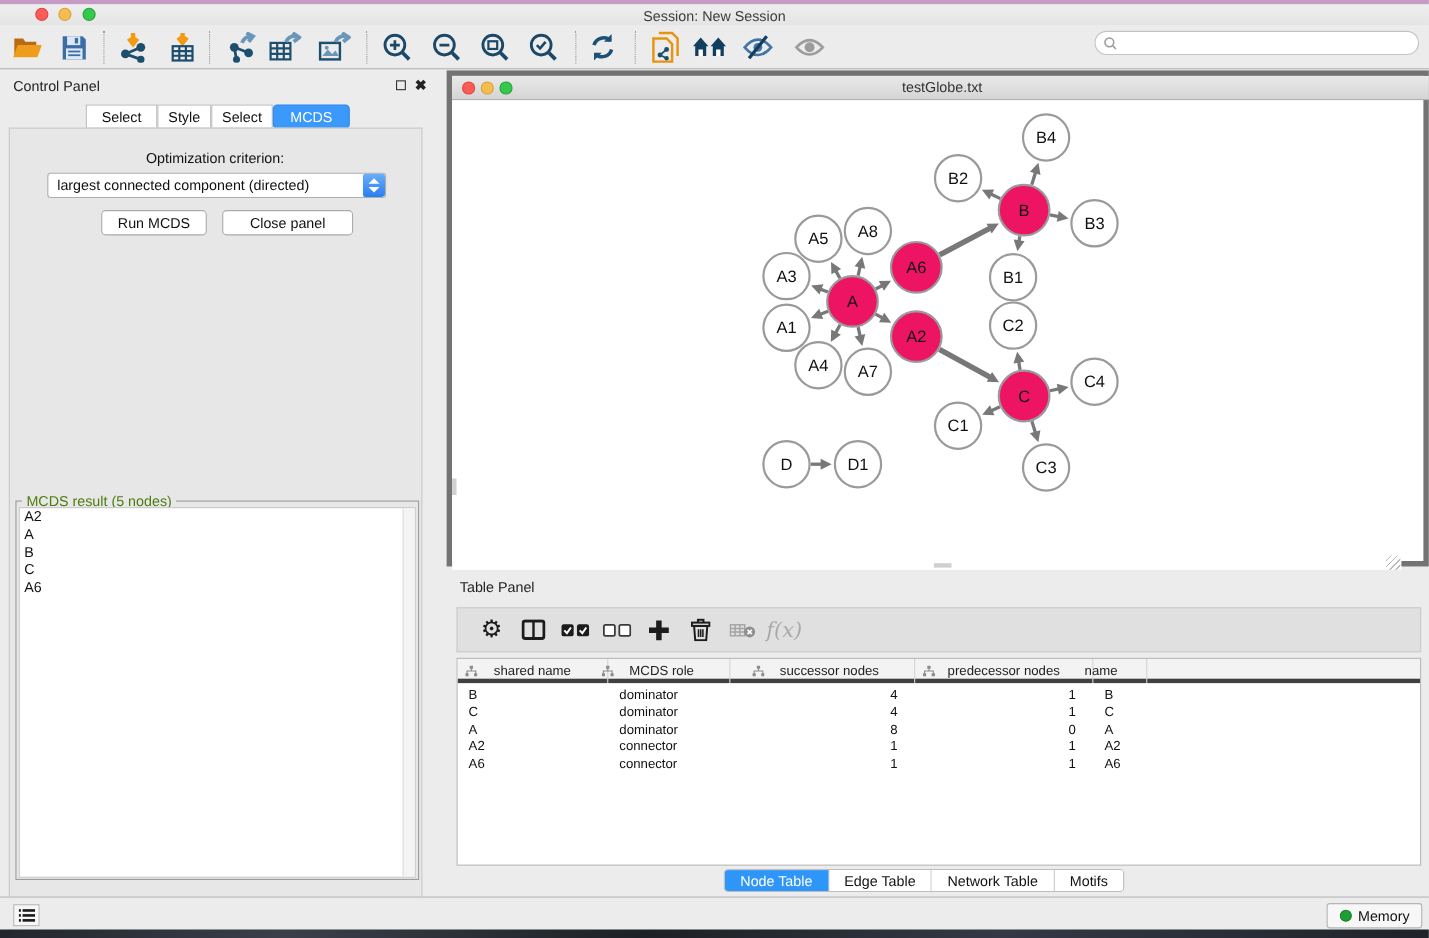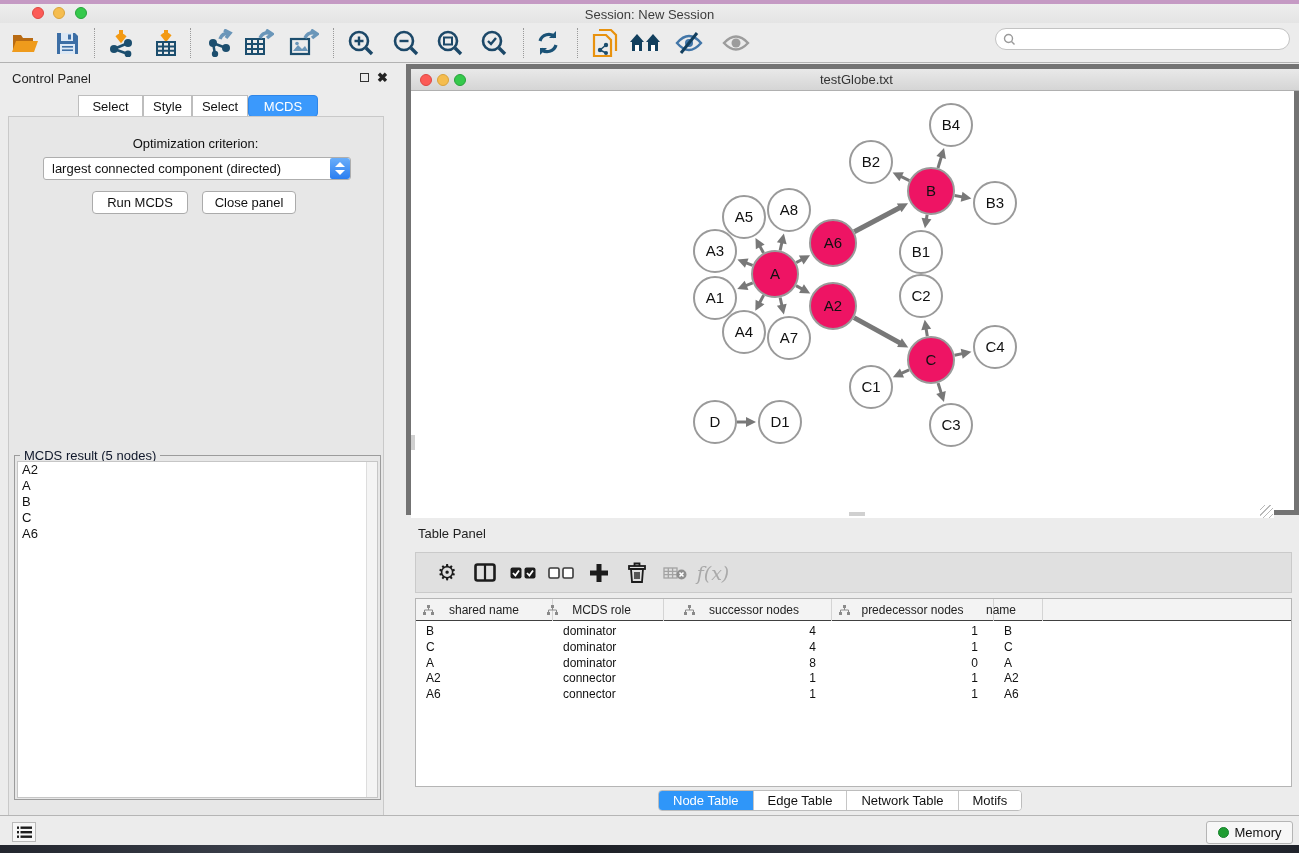--- a/index.html
+++ b/index.html
@@ -46,21 +46,21 @@
   .dropdown .dd-text { flex:1; font-size:13px; color:#111; padding-left:8px; white-space:nowrap; overflow:hidden; }
   .dd-stepper { width:20px; height:21px; margin-right:0px; border-radius:2px 3px 3px 2px;
     background:linear-gradient(#6aaefa,#2a7ef0); position:relative; }
   .dd-stepper .up, .dd-stepper .dn { position:absolute; left:5px; width:0; height:0; border-left:5px solid transparent; border-right:5px solid transparent; }
   .dd-stepper .up { top:4px; border-bottom:5px solid #fff; }
   .dd-stepper .dn { bottom:4px; border-top:5px solid #fff; }
   .cp-btn { top:127px; height:23px; background:#fff; border:1px solid #ababab; border-radius:4px; font-size:13px; color:#111;
     display:flex; align-items:center; justify-content:center; }
 
   .groupbox { left:14px; top:391px; width:367px; height:345px; border:1px solid #9c9c9c; }
-  .gb-legend { left:5px; top:-8px; background:#e7e7e7; padding:0 4px; font-size:13px; color:#0f172a; position:absolute; }
+  .gb-legend { left:5px; top:-8px; background:#e7e7e7; padding:0 4px; font-size:13px; color:#4d7c0f; position:absolute; }
   .gb-list { left:2px; top:5px; width:361px; height:337px; background:#fff; border:1px solid #c6c6c6; overflow:hidden; }
   .gb-scroll { position:absolute; right:0; top:0; width:11px; height:100%; background:#f4f4f4; border-left:1px solid #ddd; }
   .gb-item { font-size:13px; color:#111; padding-left:4px; height:16px; line-height:16px; }
 
   
   .netwin { left:406px; top:64px; width:893px; height:451px; border:5px solid #737373; background:#fff; }
   .net-titlebar { left:0; top:0; width:891px; height:22px; background:linear-gradient(#e9e9e9,#d5d5d5); border-bottom:1px solid #b0b0b0; }
   .net-title { left:0; right:0; top:3px; text-align:center; font-size:13px; color:#333; }
   .ntl { width:12px; height:12px; border-radius:50%; top:5px; }
   .net-canvas { left:0; top:23px; width:863px; height:426px; background:#fff; }
@@ -71,21 +71,21 @@
 
   
   .tpanel { left:406px; top:520px; width:893px; height:295px; background:#ececec; }
   .tp-title { left:12px; top:6px; font-size:13px; color:#222; }
   .tp-toolbar { left:9px; top:32px; width:877px; height:41px; background:#e0e0e0; border:1px solid #cacaca; display:flex; align-items:center; }
   .tpi { width:38px; height:30px; display:flex; align-items:center; justify-content:center; }
   .gear-glyph { font-family:"DejaVu Sans", sans-serif; font-size:22px; color:#1c1c1c; line-height:22px; }
   .fx { font-family:"DejaVu Serif", serif; font-style:italic; font-size:19px; color:#a9a9a9; }
 
   .dtable { left:9px; top:78px; width:877px; height:189px; background:#fff; border:1px solid #b5b5b5; overflow:hidden; }
-  .thead { left:0; top:0; height:22px; width:875px; background:#f3f3f3; border-bottom:1px solid #404040; }
+  .thead { left:0; top:0; height:22px; width:875px; background:#f3f3f3; border-bottom:4px solid #404040; }
   .th { position:absolute; top:0; height:22px; border-right:1px solid #d4d4d4; display:flex; align-items:center; justify-content:center; font-size:12px; color:#222; }
   .th .tree-ic { position:absolute; left:7px; top:6px; }
   .trow { position:absolute; left:0; width:875px; height:16px; }
   .tcell { position:absolute; top:0; height:16px; line-height:16px; font-size:12px; color:#111; white-space:nowrap; }
   .tcell.num { text-align:right; }
 
   .ttabs { left:252px; top:270px; height:21px; display:flex; border:1px solid #bdbdbd; border-radius:4px; overflow:hidden; background:#fff; }
   .ttab { height:100%; display:flex; align-items:center; justify-content:center; font-size:13px; color:#111; background:#fff; border-right:1px solid #c6c6c6; padding:0 14px; }
   .ttab:last-child { border-right:none; }
   .ttab.active { background:#2f96f9; color:#fff; }
@@ -282,21 +282,21 @@
 
     <div class="abs dropdown">
       <span class="dd-text">largest connected component (directed)</span>
       <span class="dd-stepper">
           <span class="up"></span>
           <span class="dn"></span>
         </span>
     </div>
 
     <div class="abs cp-btn" style="left:92px; width:96px">Run MCDS</div>
-    <div class="abs cp-btn" style="left:202px; width:94px">Close panel</div>
+    <div class="abs cp-btn" style="left:202px; width:119px">Close panel</div>
 
     <div class="abs groupbox">
       <span class="gb-legend">MCDS result (5 nodes)</span>
       <div class="abs gb-list" id="mcds-list">
         <div class="gb-item">A2</div>
           <div class="gb-item">A</div>
           <div class="gb-item">B</div>
           <div class="gb-item">C</div>
           <div class="gb-item">A6</div>
           <div class="gb-scroll"></div>

